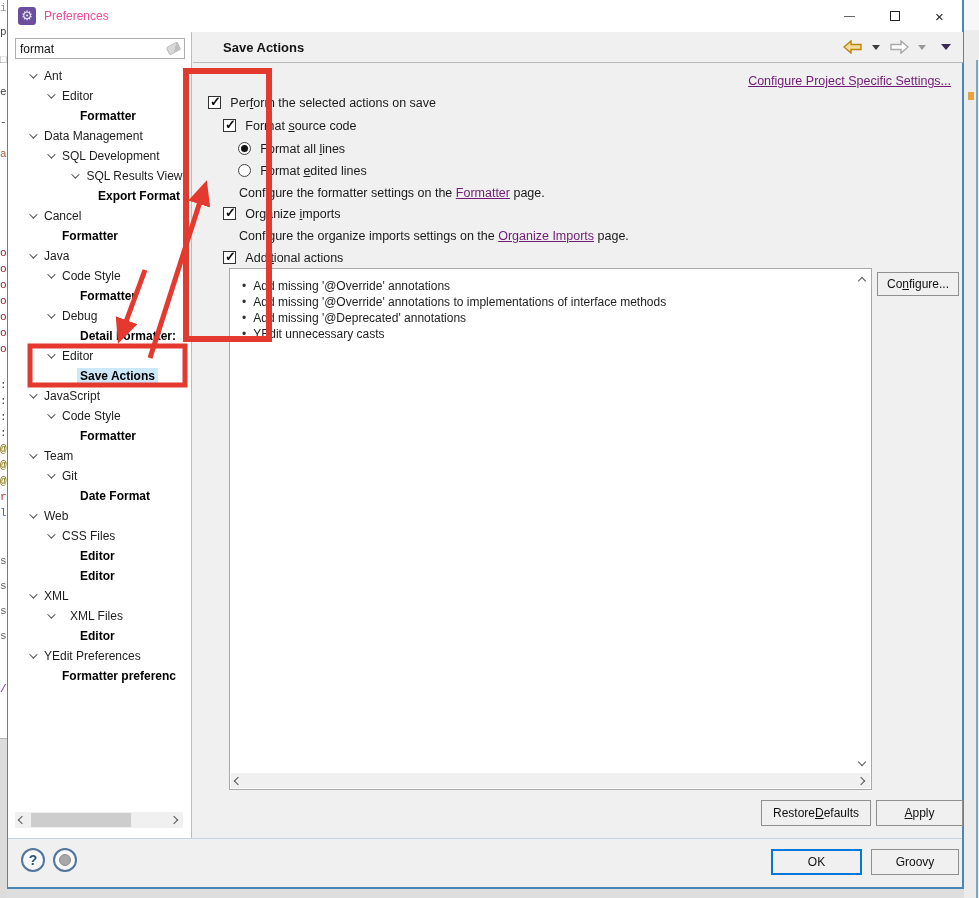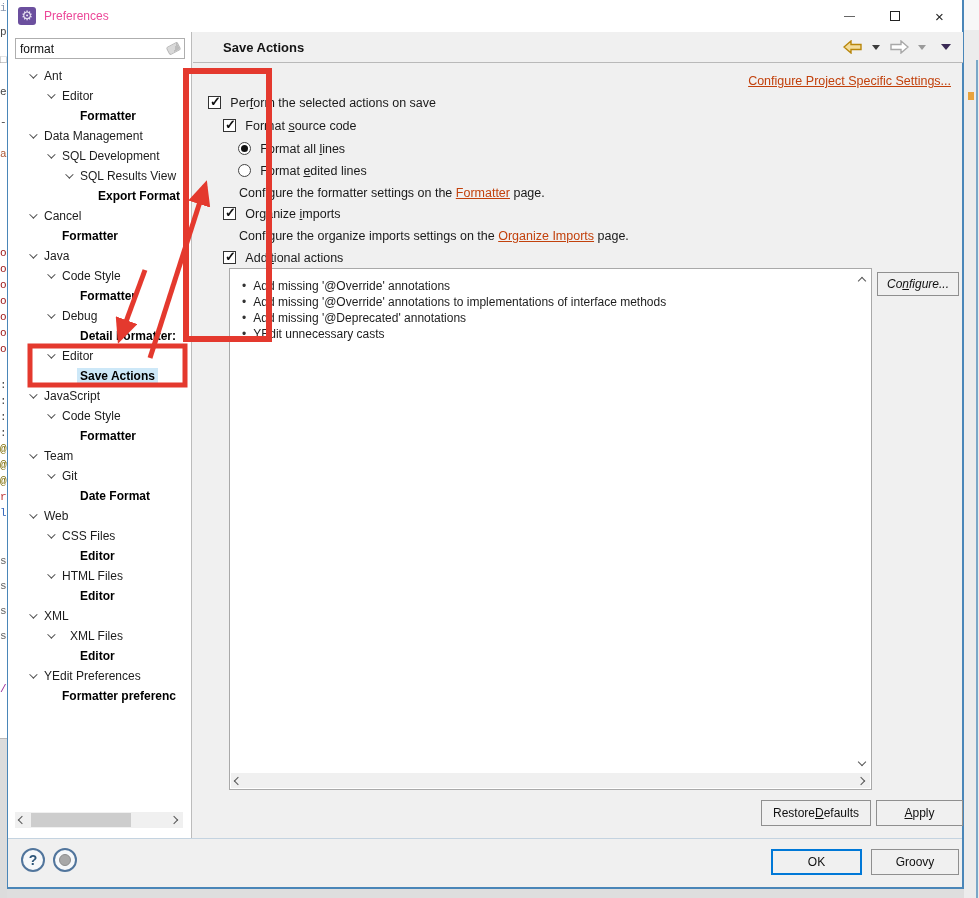--- a/index.html
+++ b/index.html
@@ -56,21 +56,21 @@
   
   #page-header { position:absolute; left:185px; top:32px; width:770px; height:31px; background:#f0f0f0; border-bottom:1px solid #b9b9b9; display:flex; align-items:center; }
   #page-title { font-weight:bold; font-size:13px; color:#141414; margin-left:30px; }
   #nav-icons { margin-left:auto; margin-right:12px; display:flex; align-items:center; gap:9px; }
   .tri { width:0; height:0; border-left:4px solid transparent; border-right:4px solid transparent; border-top:5px solid #3c3c3c; }
   .tri.gray { border-top-color:#9a9a9a; }
   .tri.purple { border-top-color:#3a2a55; border-left-width:5px; border-right-width:5px; border-top-width:6px; }
 
   #content { position:absolute; left:185px; top:64px; width:770px; height:774px; }
   .abs { position:absolute; }
-  a.lnk { color:#c2410c; text-decoration:underline; cursor:pointer; }
+  a.lnk { color:#701a75; text-decoration:underline; cursor:pointer; }
   .mn u { text-decoration:underline; }
 
   .cb { display:inline-block; width:13px; height:13px; border:1px solid #333; background:#fff; position:relative; vertical-align:-2px; }
   .cb.checked::after { content:"✓"; position:absolute; left:1px; top:-3px; font-size:13px; color:#111; font-weight:bold; }
   .rb { display:inline-block; width:13px; height:13px; border:1px solid #444; border-radius:50%; background:#fff; position:relative; vertical-align:-2px; }
   .rb.on::after { content:""; position:absolute; left:2px; top:2px; width:7px; height:7px; border-radius:50%; background:#111; }
   .opt-label { margin-left:6px; font-size:12.5px; }
 
   #actions-box { position:absolute; left:36px; top:204px; width:643px; height:522px; background:#ffffff; border:1px solid #a9a9a9; }
   #actions-list { list-style:none; padding:9px 0 0 12px; }
@@ -178,21 +178,21 @@
               <span class="chev"></span>
             </span>
             <span class="tree-label">Data Management</span>
           </div>
           <div class="tree-row" style="padding-left: 33px;">
             <span class="chev-box">
               <span class="chev"></span>
             </span>
             <span class="tree-label">SQL Development</span>
           </div>
-          <div class="tree-row" style="padding-left: 51px;">
+          <div class="tree-row" style="padding-left: 51px; justify-content: center;">
             <span class="chev-box">
               <span class="chev"></span>
             </span>
             <span class="tree-label">SQL Results View</span>
           </div>
           <div class="tree-row" style="padding-left: 69px;">
             <span class="chev-box"></span>
             <span class="tree-label b">Export Format</span>
           </div>
           <div class="tree-row" style="padding-left: 15px;">
@@ -281,26 +281,20 @@
           </div>
           <div class="tree-row" style="padding-left: 33px;">
             <span class="chev-box">
               <span class="chev"></span>
             </span>
             <span class="tree-label">CSS Files</span>
           </div>
           <div class="tree-row" style="padding-left: 51px;">
             <span class="chev-box"></span>
             <span class="tree-label b">Editor</span>
-          </div>
-          <div class="tree-row" style="padding-left: 33px;">
-            <span class="chev-box">
-              <span class="chev"></span>
-            </span>
-            <span class="tree-label">HTML Files</span>
           </div>
           <div class="tree-row" style="padding-left: 51px;">
             <span class="chev-box"></span>
             <span class="tree-label b">Editor</span>
           </div>
           <div class="tree-row" style="padding-left: 15px;">
             <span class="chev-box">
               <span class="chev"></span>
             </span>
             <span class="tree-label">XML</span>
@@ -398,21 +392,21 @@
             <li>YEdit unnecessary casts</li>
           </ul>
         <span class="sb-arrow up" id="vscroll-up"></span>
         <span class="sb-arrow down" id="vscroll-down"></span>
         <div id="actions-hscroll">
           <span class="sb-arrow left"></span>
           <span class="sb-arrow right"></span>
         </div>
       </div>
 
-      <div class="btn mn" style="left:684px; top:208px; width:82px; height:24px;font-style:italic;">
+      <div class="btn mn" style="left:684px; top:208px; width:82px; height:24px;">
           <span>Co</span>
           <u>n</u>
           <span>figure...</span>
         </div>
 
       <div class="btn mn" style="left:568px; top:736px; width:110px; height:26px;">
           <span>Restore </span>
           <u>D</u>
           <span>efaults</span>
         </div>

